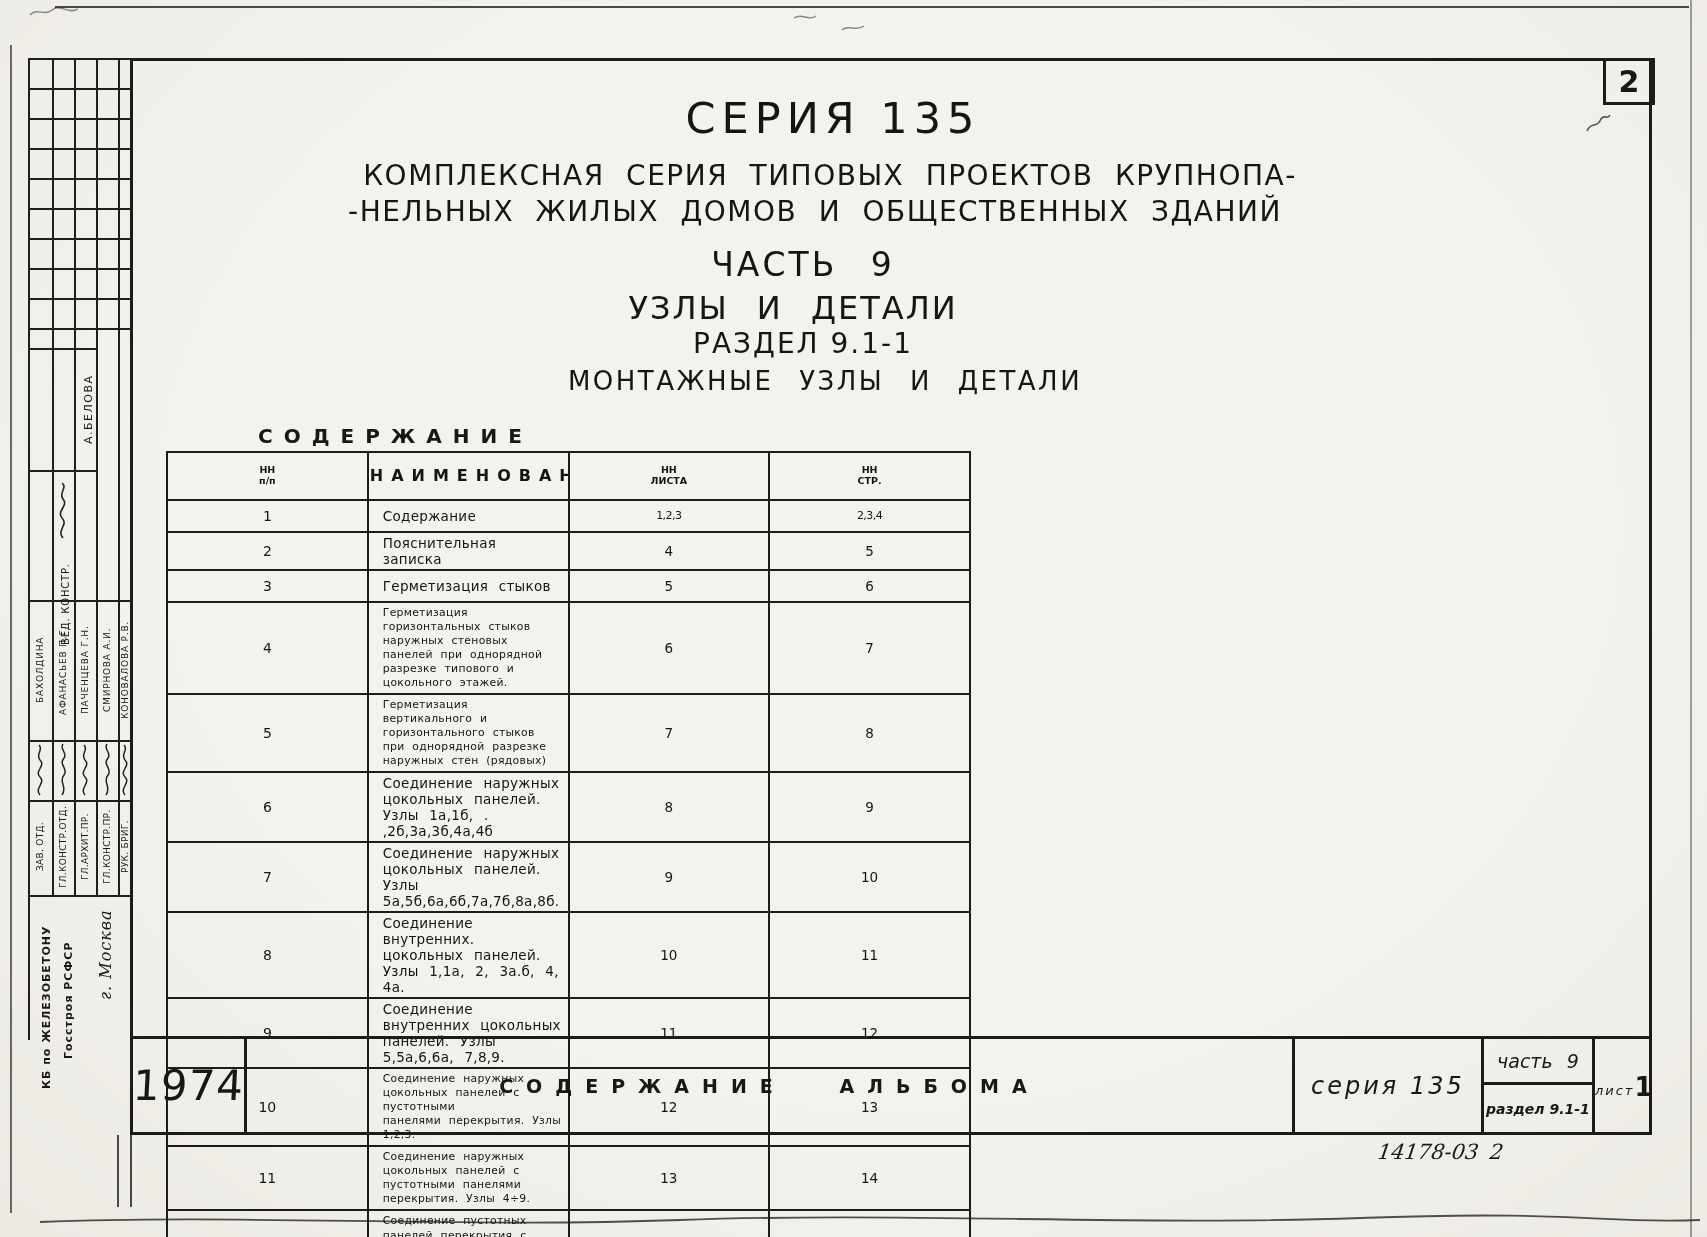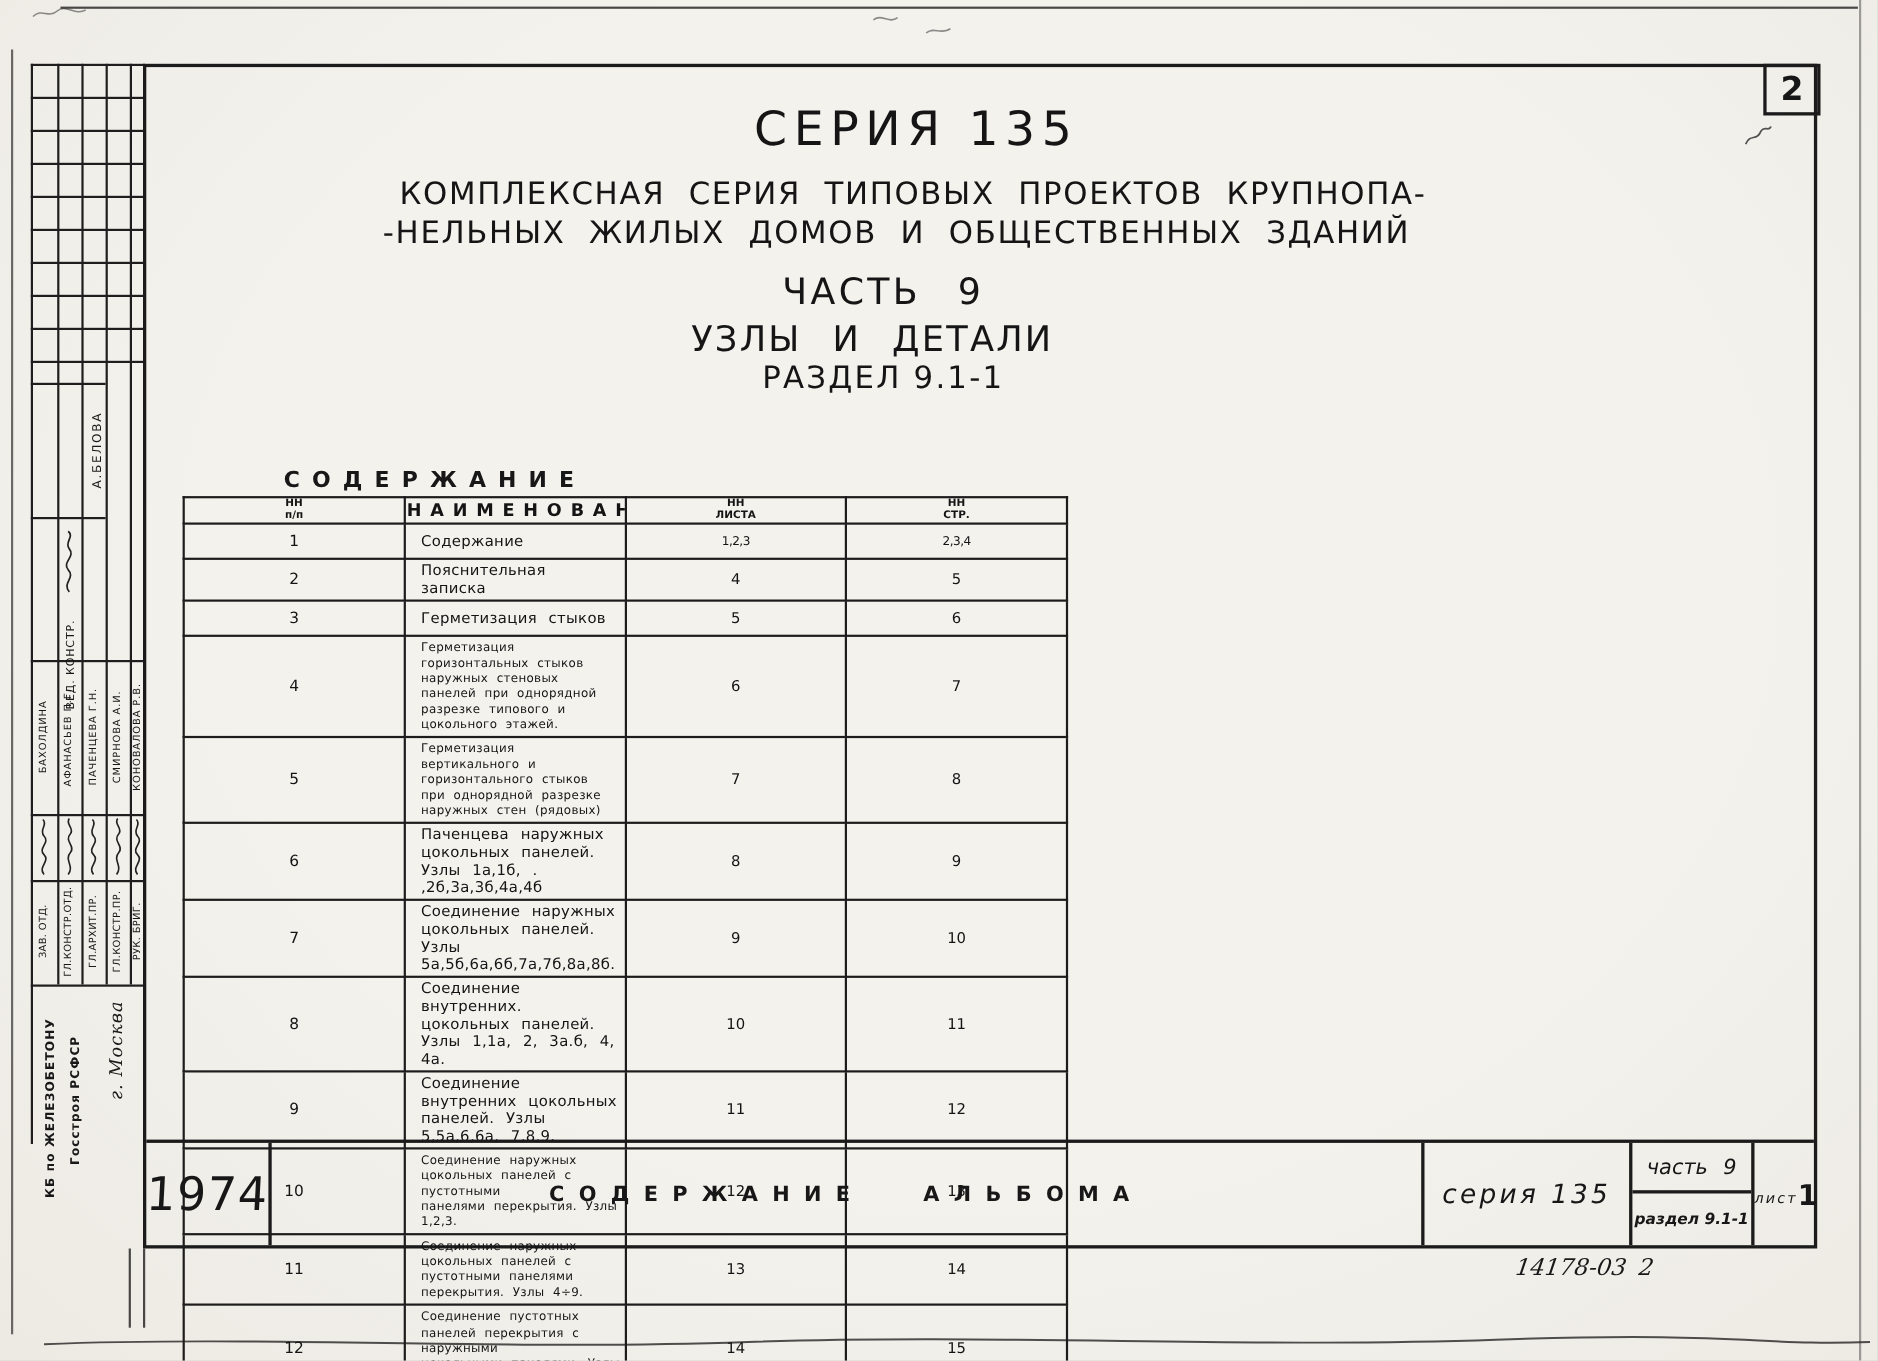--- a/index.html
+++ b/index.html
@@ -32,21 +32,21 @@
   
   .cont-head{
     position:absolute; left:125px; top:363px; font-size:20px; font-weight:bold;
     letter-spacing:11px; white-space:nowrap;
   }
   .ctable{
     position:absolute; left:33px; top:390px; width:805px;
     border-collapse:collapse; table-layout:fixed;
   }
   .ctable th,.ctable td{border:2px solid #1c1c1c; color:#141414; overflow:hidden;}
-  .ctable th{white-space:pre-line; line-height:1.15; padding:0 1px;}
+  .ctable th{white-space:pre-line; line-height:1.15; padding:12px 1px;}
   .h-num,.h-sheet,.h-page{font-size:9.5px; font-weight:bold;}
   .h-name{font-size:16px; font-weight:bold; letter-spacing:8px;}
   .c-num{width:40px; text-align:center; font-size:14px; height:28px;}
   .c-name{width:685px; padding:2px 4px 2px 14px; font-size:13.5px;
           letter-spacing:0.3px; word-spacing:6px; white-space:pre-line;}
   .c-name.two{font-size:10.8px; line-height:1.3; word-spacing:4px; padding-top:3px; padding-bottom:3px;}
   .c-sheet,.c-page{width:40px; text-align:center; font-size:13.5px;}
   .c-sheet.small,.c-page.small{font-size:11px; letter-spacing:-0.5px;}
   
   .tblock{
@@ -177,20 +177,21 @@
     <svg class="artifact" style="left:1448px;top:50px;" width="32" height="26" viewBox="0 0 32 26">
       <path d="M6,20 C10,10 16,18 20,8 C23,3 27,9 29,4" stroke="#2a2a2a" stroke-width="1.6" fill="none" opacity=".8"></path>
     </svg>
 
     <div class="tl t-series">СЕРИЯ 135</div>
     <div class="tl t-sub1">КОМПЛЕКСНАЯ СЕРИЯ ТИПОВЫХ ПРОЕКТОВ КРУПНОПА-</div>
     <div class="tl t-sub2">-НЕЛЬНЫХ ЖИЛЫХ ДОМОВ И ОБЩЕСТВЕННЫХ ЗДАНИЙ</div>
     <div class="tl t-part">ЧАСТЬ 9</div>
     <div class="tl t-partnm">УЗЛЫ И ДЕТАЛИ</div>
     <div class="tl t-sect">РАЗДЕЛ 9.1-1</div>
+    <div class="tl t-sectnm">МОНТАЖНЫЕ УЗЛЫ И ДЕТАЛИ</div>
 
     <div class="cont-head">СОДЕРЖАНИЕ</div>
     <table class="ctable">
       <thead>
         <tr>
           <th class="h-num">НН
 п/п</th>
           <th class="h-name">НАИМЕНОВАНИЕ</th>
           <th class="h-sheet">НН
 ЛИСТА</th>
@@ -226,21 +227,21 @@
           </tr>
           <tr>
             <td class="c-num">5</td>
             <td class="c-name two">Герметизация вертикального и горизонтального стыков
 при однорядной разрезке наружных стен (рядовых)</td>
             <td class="c-sheet">7</td>
             <td class="c-page">8</td>
           </tr>
           <tr>
             <td class="c-num">6</td>
-            <td class="c-name">Паченцева наружных цокольных панелей. Узлы 1а,1б, . ,2б,3а,3б,4а,4б</td>
+            <td class="c-name">Соединение наружных цокольных панелей. Узлы 1а,1б, . ,2б,3а,3б,4а,4б</td>
             <td class="c-sheet">8</td>
             <td class="c-page">9</td>
           </tr>
           <tr>
             <td class="c-num">7</td>
             <td class="c-name">Соединение наружных цокольных панелей. Узлы 5а,5б,6а,6б,7а,7б,8а,8б.</td>
             <td class="c-sheet">9</td>
             <td class="c-page">10</td>
           </tr>
           <tr>

